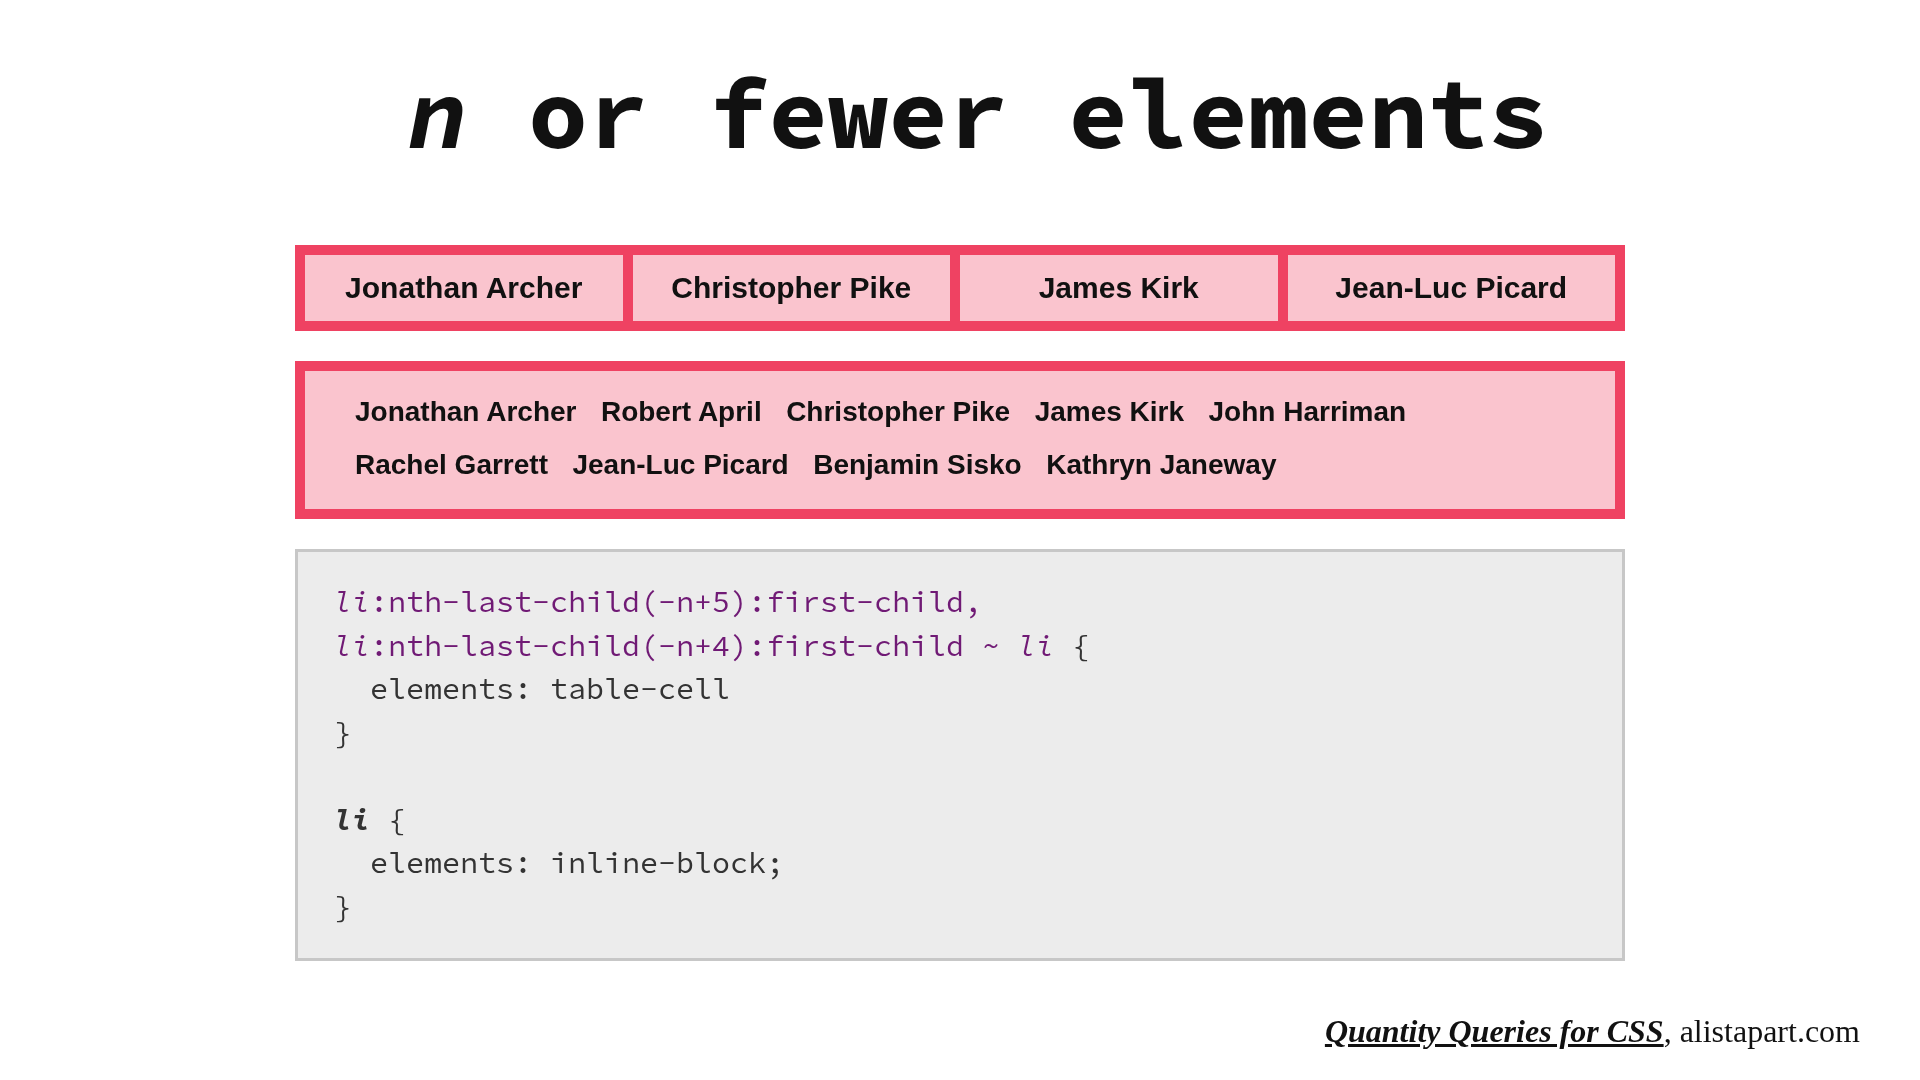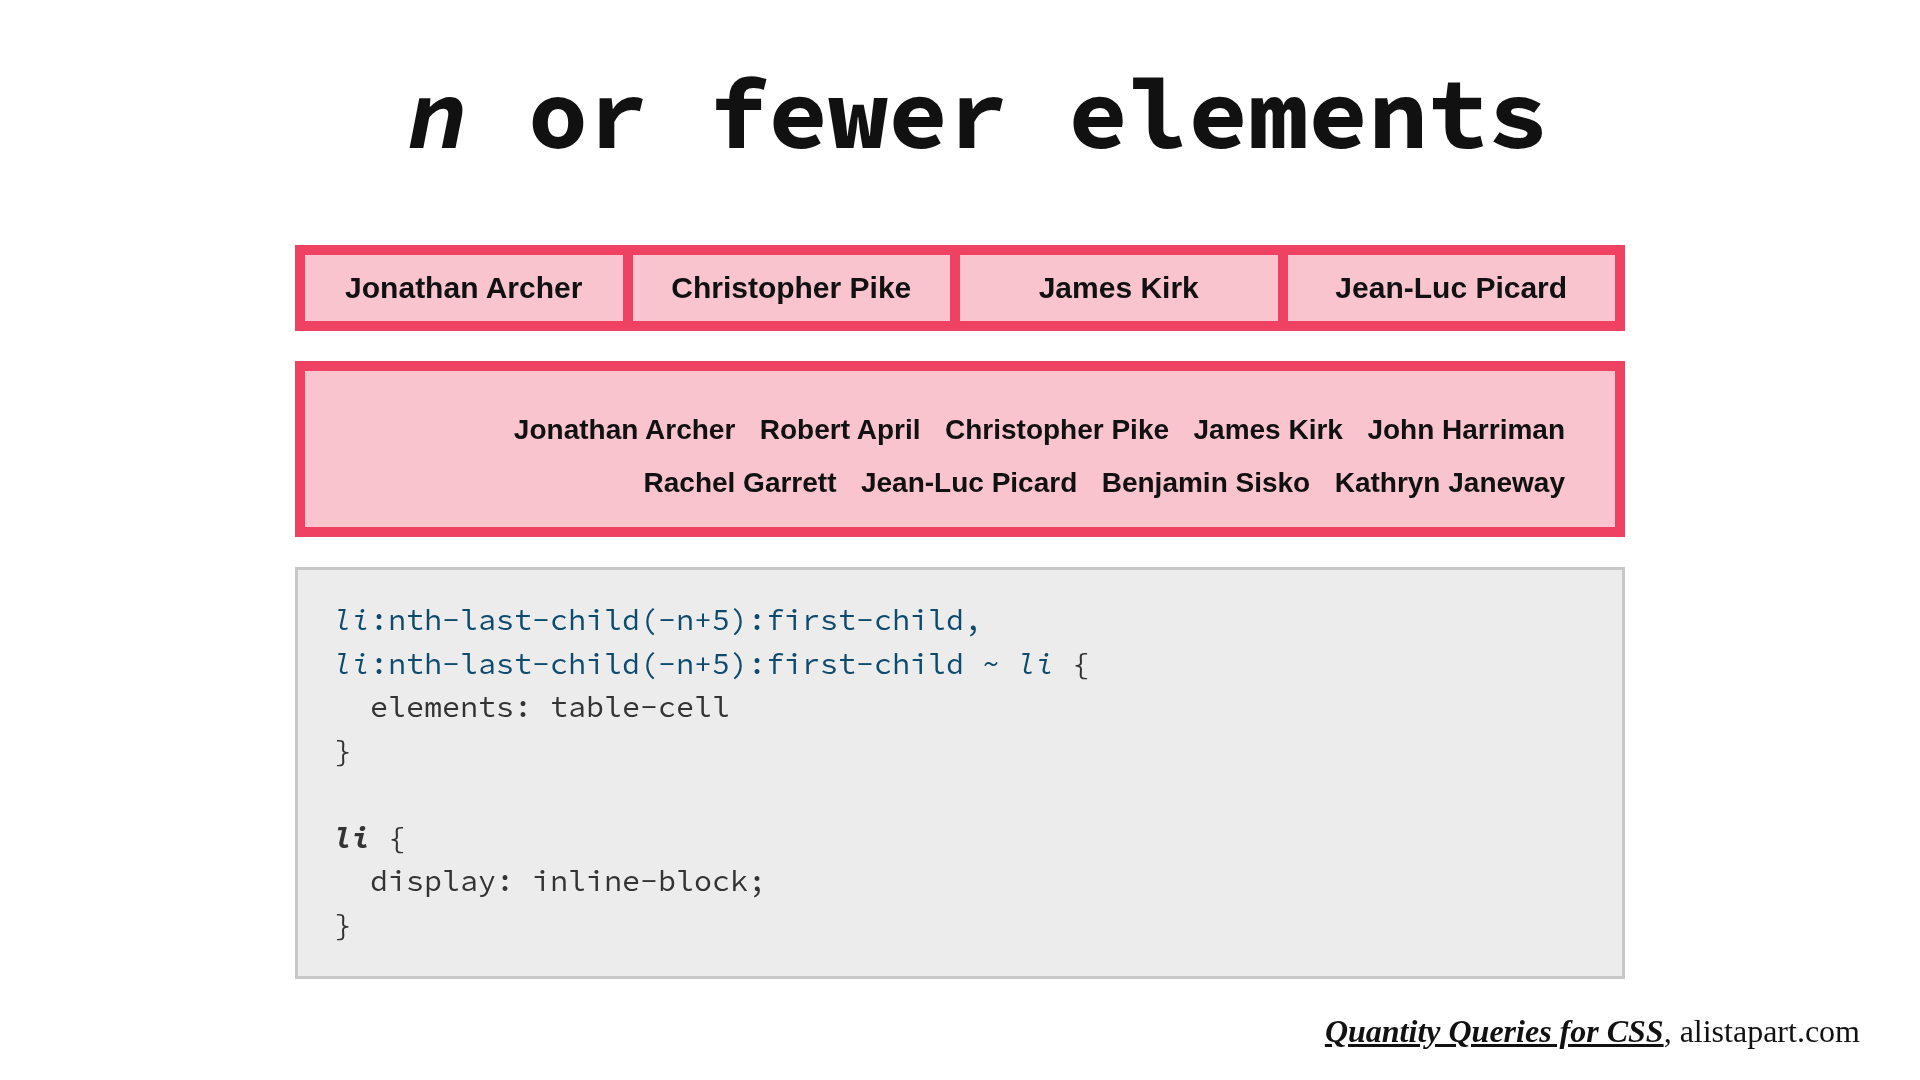--- a/index.html
+++ b/index.html
@@ -31,43 +31,43 @@
     font-weight: 700;
     font-size: 30px;
     color: #111;
     padding: 16px 0;
     border-right: 10px solid #ef4262;
     font-family: "Source Sans Pro", "Segoe UI Semibold", Arial, sans-serif;
   }
   .cell:last-child { border-right: none; }
   .wrap-inline {
     background: #fac4ce;
-    text-align: right;
-    padding: 32px 40px 18px 40px;
+    text-align: left;
+    padding: 14px 40px 18px 40px;
     line-height: 1.9;
   }
   .wrap-inline span {
     display: inline-block;
     font-weight: 700;
     font-size: 28px;
     color: #111;
     margin: 0 10px;
     font-family: "Source Sans Pro", "Segoe UI Semibold", Arial, sans-serif;
   }
   .code-block {
     background: #ececec;
     border: 3px solid #c7c7c7;
     padding: 28px 36px 30px 36px;
     font-family: "Source Code Pro", "Consolas", "Menlo", monospace;
     font-size: 30px;
     line-height: 1.45;
     color: #333;
     white-space: pre;
   }
-  .code-block .sel { color: #0c4a6e; }
+  .code-block .sel { color: #701a75; }
   .code-block .sel .tag { font-style: italic; }
   .code-block .tag2 { font-style: italic; font-weight: 700; color: #333; }
   .footer {
     position: absolute;
     right: 60px;
     bottom: 30px;
     font-family: Liberation Serif, serif;
     font-size: 32px;
     color: #111;
   }
@@ -100,25 +100,25 @@
         <span>James Kirk</span>
         <span>John Harriman</span>
         <span>Rachel Garrett</span>
         <span>Jean-Luc Picard</span>
         <span>Benjamin Sisko</span>
         <span>Kathryn Janeway</span>
       </div>
     </div>
 
     <div class="code-block"><span class="sel"><span class="tag">li</span><span>:nth-last-child(-n+5):first-child,</span></span>
-<span class="sel"><span class="tag">li</span><span>:nth-last-child(-n+5):first-child ~ </span><span class="tag">li</span></span><span> {</span>
+<span class="sel"><span class="tag">li</span><span>:nth-last-child(-n+4):first-child ~ </span><span class="tag">li</span></span><span> {</span>
 <span>  elements: table-cell</span>
 <span>}</span>
 <span></span>
 <span class="tag2">li</span><span> {</span>
-<span>  display: inline-block;</span>
+<span>  elements: inline-block;</span>
 <span>}</span></div>
 
   </div>
 
   <div class="footer"><span class="link">Quantity Queries for CSS</span><span>, </span><span class="src">alistapart.com</span></div>
 
 </div>
 
 </body></html>

